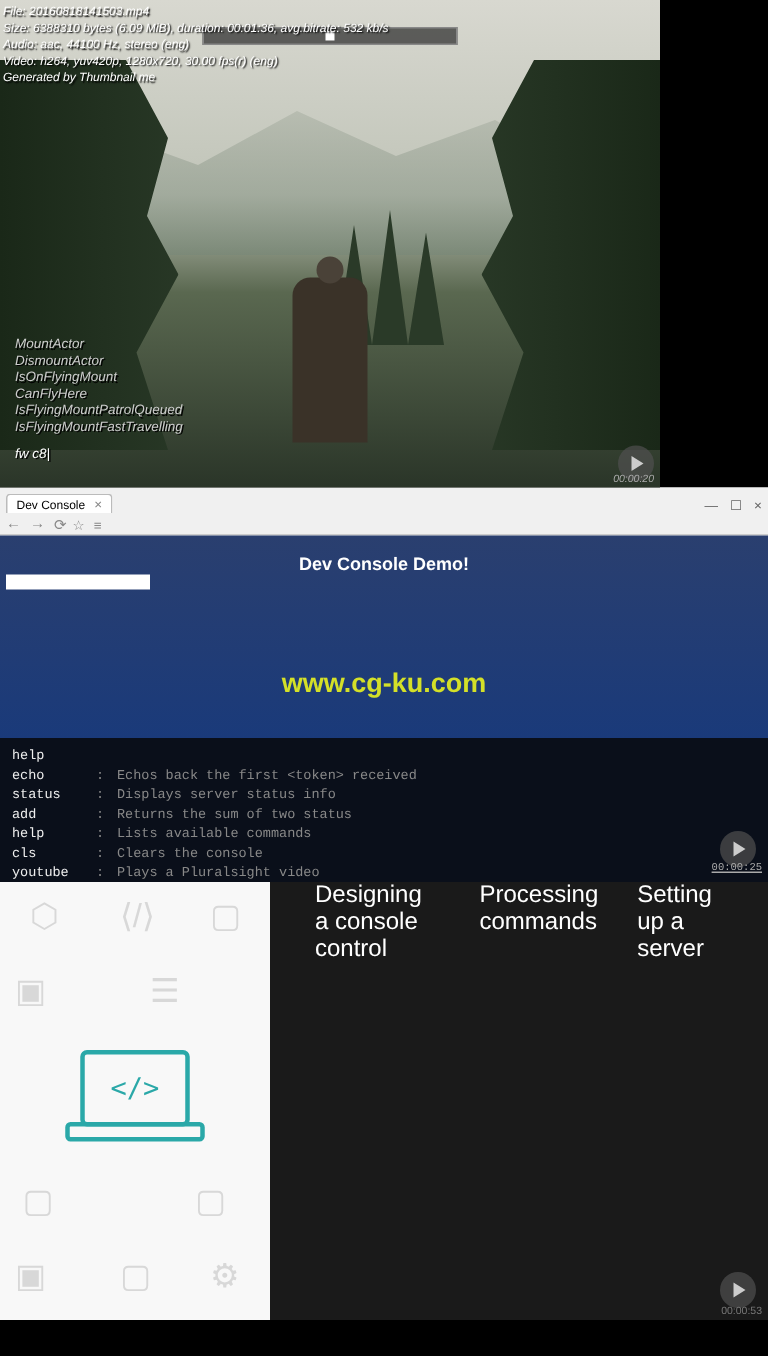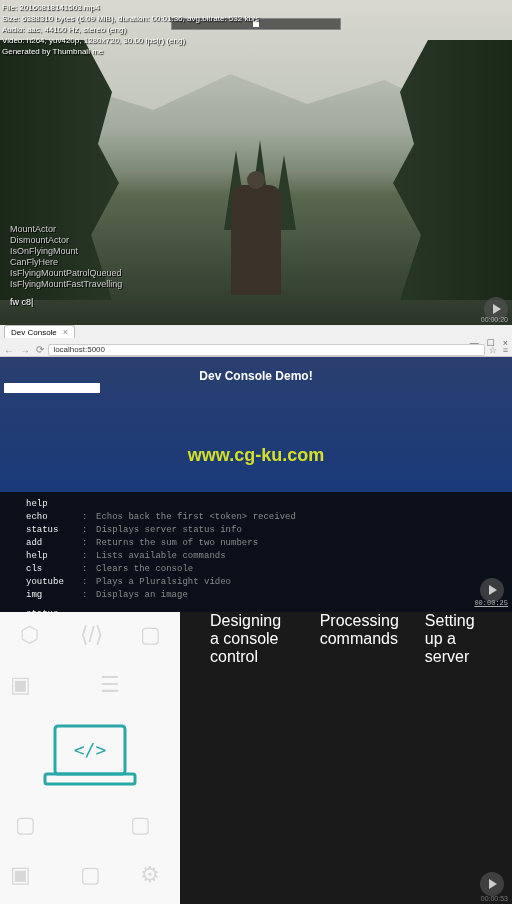--- a/index.html
+++ b/index.html
@@ -1,50 +1,50 @@
 <!DOCTYPE html>
 <html><head>
 <meta charset="utf-8">
 <style>
 * { margin: 0; padding: 0; box-sizing: border-box; }
 body { width: 512px; height: 904px; font-family: Arial, sans-serif; background: #000; overflow: hidden; }
 
 
-.panel1 { position: relative; width: 512px; height: 325px; background: linear-gradient(to bottom, #d8d8d0 0%, #c0c4b8 40%, #5a6850 60%, #2a3528 100%); }
+.panel1 { position: relative; width: 440px; height: 325px; background: linear-gradient(to bottom, #d8d8d0 0%, #c0c4b8 40%, #5a6850 60%, #2a3528 100%); font-style: italic; }
 .metadata { position: absolute; top: 2px; left: 2px; color: #fff; font-size: 8px; line-height: 11px; text-shadow: 1px 1px 1px #000; }
 .compass { position: absolute; top: 18px; left: 50%; transform: translateX(-50%); width: 170px; height: 12px; background: rgba(40,40,40,0.7); border: 1px solid #888; }
 .compass::before { content: ''; position: absolute; left: 50%; top: 50%; transform: translate(-50%,-50%); width: 6px; height: 6px; background: #fff; }
 .mountains { position: absolute; top: 50px; left: 0; right: 0; height: 120px; background: linear-gradient(to bottom, #b8bcb0, #788878); clip-path: polygon(0 60%, 15% 30%, 30% 50%, 45% 20%, 60% 45%, 75% 25%, 90% 55%, 100% 40%, 100% 100%, 0 100%); opacity: 0.6; }
 .trees-left { position: absolute; top: 40px; left: 0; width: 140px; height: 260px; background: linear-gradient(to right, #1a2818, #2a3a28); clip-path: polygon(0 0, 60% 0, 80% 20%, 70% 40%, 85% 55%, 65% 75%, 80% 100%, 0 100%); }
 .trees-right { position: absolute; top: 40px; right: 0; width: 140px; height: 260px; background: linear-gradient(to left, #1a2818, #2a3a28); clip-path: polygon(100% 0, 40% 0, 20% 20%, 30% 40%, 15% 55%, 35% 75%, 20% 100%, 100% 100%); }
 .trees-mid { position: absolute; top: 130px; left: 200px; width: 120px; height: 100px; background: #2a3a28; clip-path: polygon(20% 100%, 30% 20%, 40% 100%, 50% 10%, 60% 100%, 70% 25%, 80% 100%); }
 .character { position: absolute; bottom: 30px; left: 50%; transform: translateX(-50%); width: 50px; height: 110px; background: #3a3228; border-radius: 12px 12px 0 0; }
 .character::before { content:''; position: absolute; top: -14px; left: 50%; transform: translateX(-50%); width: 18px; height: 18px; background: #4a4238; border-radius: 50%; }
 .console-list { position: absolute; bottom: 35px; left: 10px; color: #ccc; font-size: 9px; line-height: 11px; text-shadow: 1px 1px #000; }
 .console-cmd { position: absolute; bottom: 18px; left: 10px; color: #fff; font-size: 9px; text-shadow: 1px 1px #000; }
 .play-btn { position: absolute; bottom: 4px; right: 4px; width: 24px; height: 24px; border-radius: 50%; background: rgba(80,80,80,0.7); display:flex; align-items:center; justify-content:center; }
 .play-btn::before { content:''; border-left: 8px solid #ccc; border-top: 5px solid transparent; border-bottom: 5px solid transparent; margin-left: 2px; }
 .timestamp1 { position: absolute; bottom: 2px; right: 4px; color: #aaa; font-size: 7px; }
 
 
 .panel2 { width: 512px; background: #fff; }
 .browser-chrome { height: 32px; background: #f0f0f0; border-bottom: 1px solid #ccc; }
-.tab-bar { height: 17px; display: flex; align-items: flex-start; padding: 0 4px; flex-direction: column; }
+.tab-bar { height: 17px; display: flex; align-items: flex-end; padding: 0 4px; }
 .tab { display: flex; align-items: center; background: #fff; border: 1px solid #bbb; border-bottom: none; border-radius: 3px 3px 0 0; padding: 1px 6px; font-size: 8px; gap: 6px; }
 .tab-close { color: #888; font-size: 9px; }
 .window-controls { margin-left: auto; display: flex; gap: 8px; font-size: 9px; color: #666; }
 .addr-bar { height: 15px; display: flex; align-items: center; padding: 0 4px; gap: 4px; }
 .nav-arrows { display: flex; gap: 6px; color: #888; font-size: 10px; }
 .url-field { flex: 1; background: #fff; border: 1px solid #ccc; border-radius: 2px; font-size: 8px; padding: 0 4px; color: #333; height: 12px; display: flex; align-items: center; }
 .addr-icons { display: flex; gap: 6px; color: #888; font-size: 9px; }
 .page-blue { background: linear-gradient(to bottom, #2a3f6f, #1a3a7a); padding: 12px 0; text-align: center; position: relative; height: 135px; }
 .page-title { color: #fff; font-size: 12px; font-weight: bold; }
 .flash-bar { position: absolute; top: 26px; left: 4px; width: 96px; height: 10px; background: #fff; }
 .watermark { color: #d4e028; font-size: 18px; font-weight: bold; position: absolute; top: 88px; left: 50%; transform: translateX(-50%); }
-.page-console { background: #0a0f1a; padding: 6px 26px; font-family: 'Courier New', monospace; font-size: 9px; line-height: 13px; position: relative; height: 120px; }
+.page-console { background: #0a0f1a; padding: 6px 8px; font-family: 'Courier New', monospace; font-size: 9px; line-height: 13px; position: relative; height: 96px; }
 .cmd-row { display: flex; }
 .cmd-name { color: #eee; width: 56px; }
 .cmd-colon { color: #888; width: 14px; }
 .cmd-desc { color: #888; }
 .status-line { border-bottom: 1px solid #3a8; display: inline; }
 .mem-free { color: #3d8; }
 .uptime { color: #8cf; }
 .timestamp2 { position: absolute; bottom: 2px; right: 4px; color: #aaa; font-size: 7px; text-decoration: underline; }
 .play-btn2 { position: absolute; bottom: 10px; right: 8px; width: 24px; height: 24px; border-radius: 50%; background: rgba(80,80,80,0.7); display:flex; align-items:center; justify-content:center; }
 .play-btn2::before { content:''; border-left: 8px solid #ccc; border-top: 5px solid transparent; border-bottom: 5px solid transparent; margin-left:2px; }
@@ -103,23 +103,20 @@
         <span>☐</span>
         <span>×</span>
       </div>
     </div>
     <div class="addr-bar">
       <div class="nav-arrows">
         <span>←</span>
         <span>→</span>
         <span>⟳</span>
       </div>
-      <div class="url-field">
-        <span>localhost:5000</span>
-      </div>
       <div class="addr-icons">
         <span>☆</span>
         <span>≡</span>
       </div>
     </div>
   </div>
   <div class="page-blue">
     <div class="page-title">Dev Console Demo!</div>
     <div class="flash-bar"></div>
     <div class="watermark">www.cg-ku.com</div>
@@ -134,21 +131,21 @@
         <span class="cmd-desc">Echos back the first &lt;token&gt; received</span>
       </div>
     <div class="cmd-row">
         <span class="cmd-name">status</span>
         <span class="cmd-colon">:</span>
         <span class="cmd-desc">Displays server status info</span>
       </div>
     <div class="cmd-row">
         <span class="cmd-name">add</span>
         <span class="cmd-colon">:</span>
-        <span class="cmd-desc">Returns the sum of two numbers</span>
+        <span class="cmd-desc">Returns the sum of two status</span>
       </div>
     <div class="cmd-row">
         <span class="cmd-name">help</span>
         <span class="cmd-colon">:</span>
         <span class="cmd-desc">Lists available commands</span>
       </div>
     <div class="cmd-row">
         <span class="cmd-name">cls</span>
         <span class="cmd-colon">:</span>
         <span class="cmd-desc">Clears the console</span>

